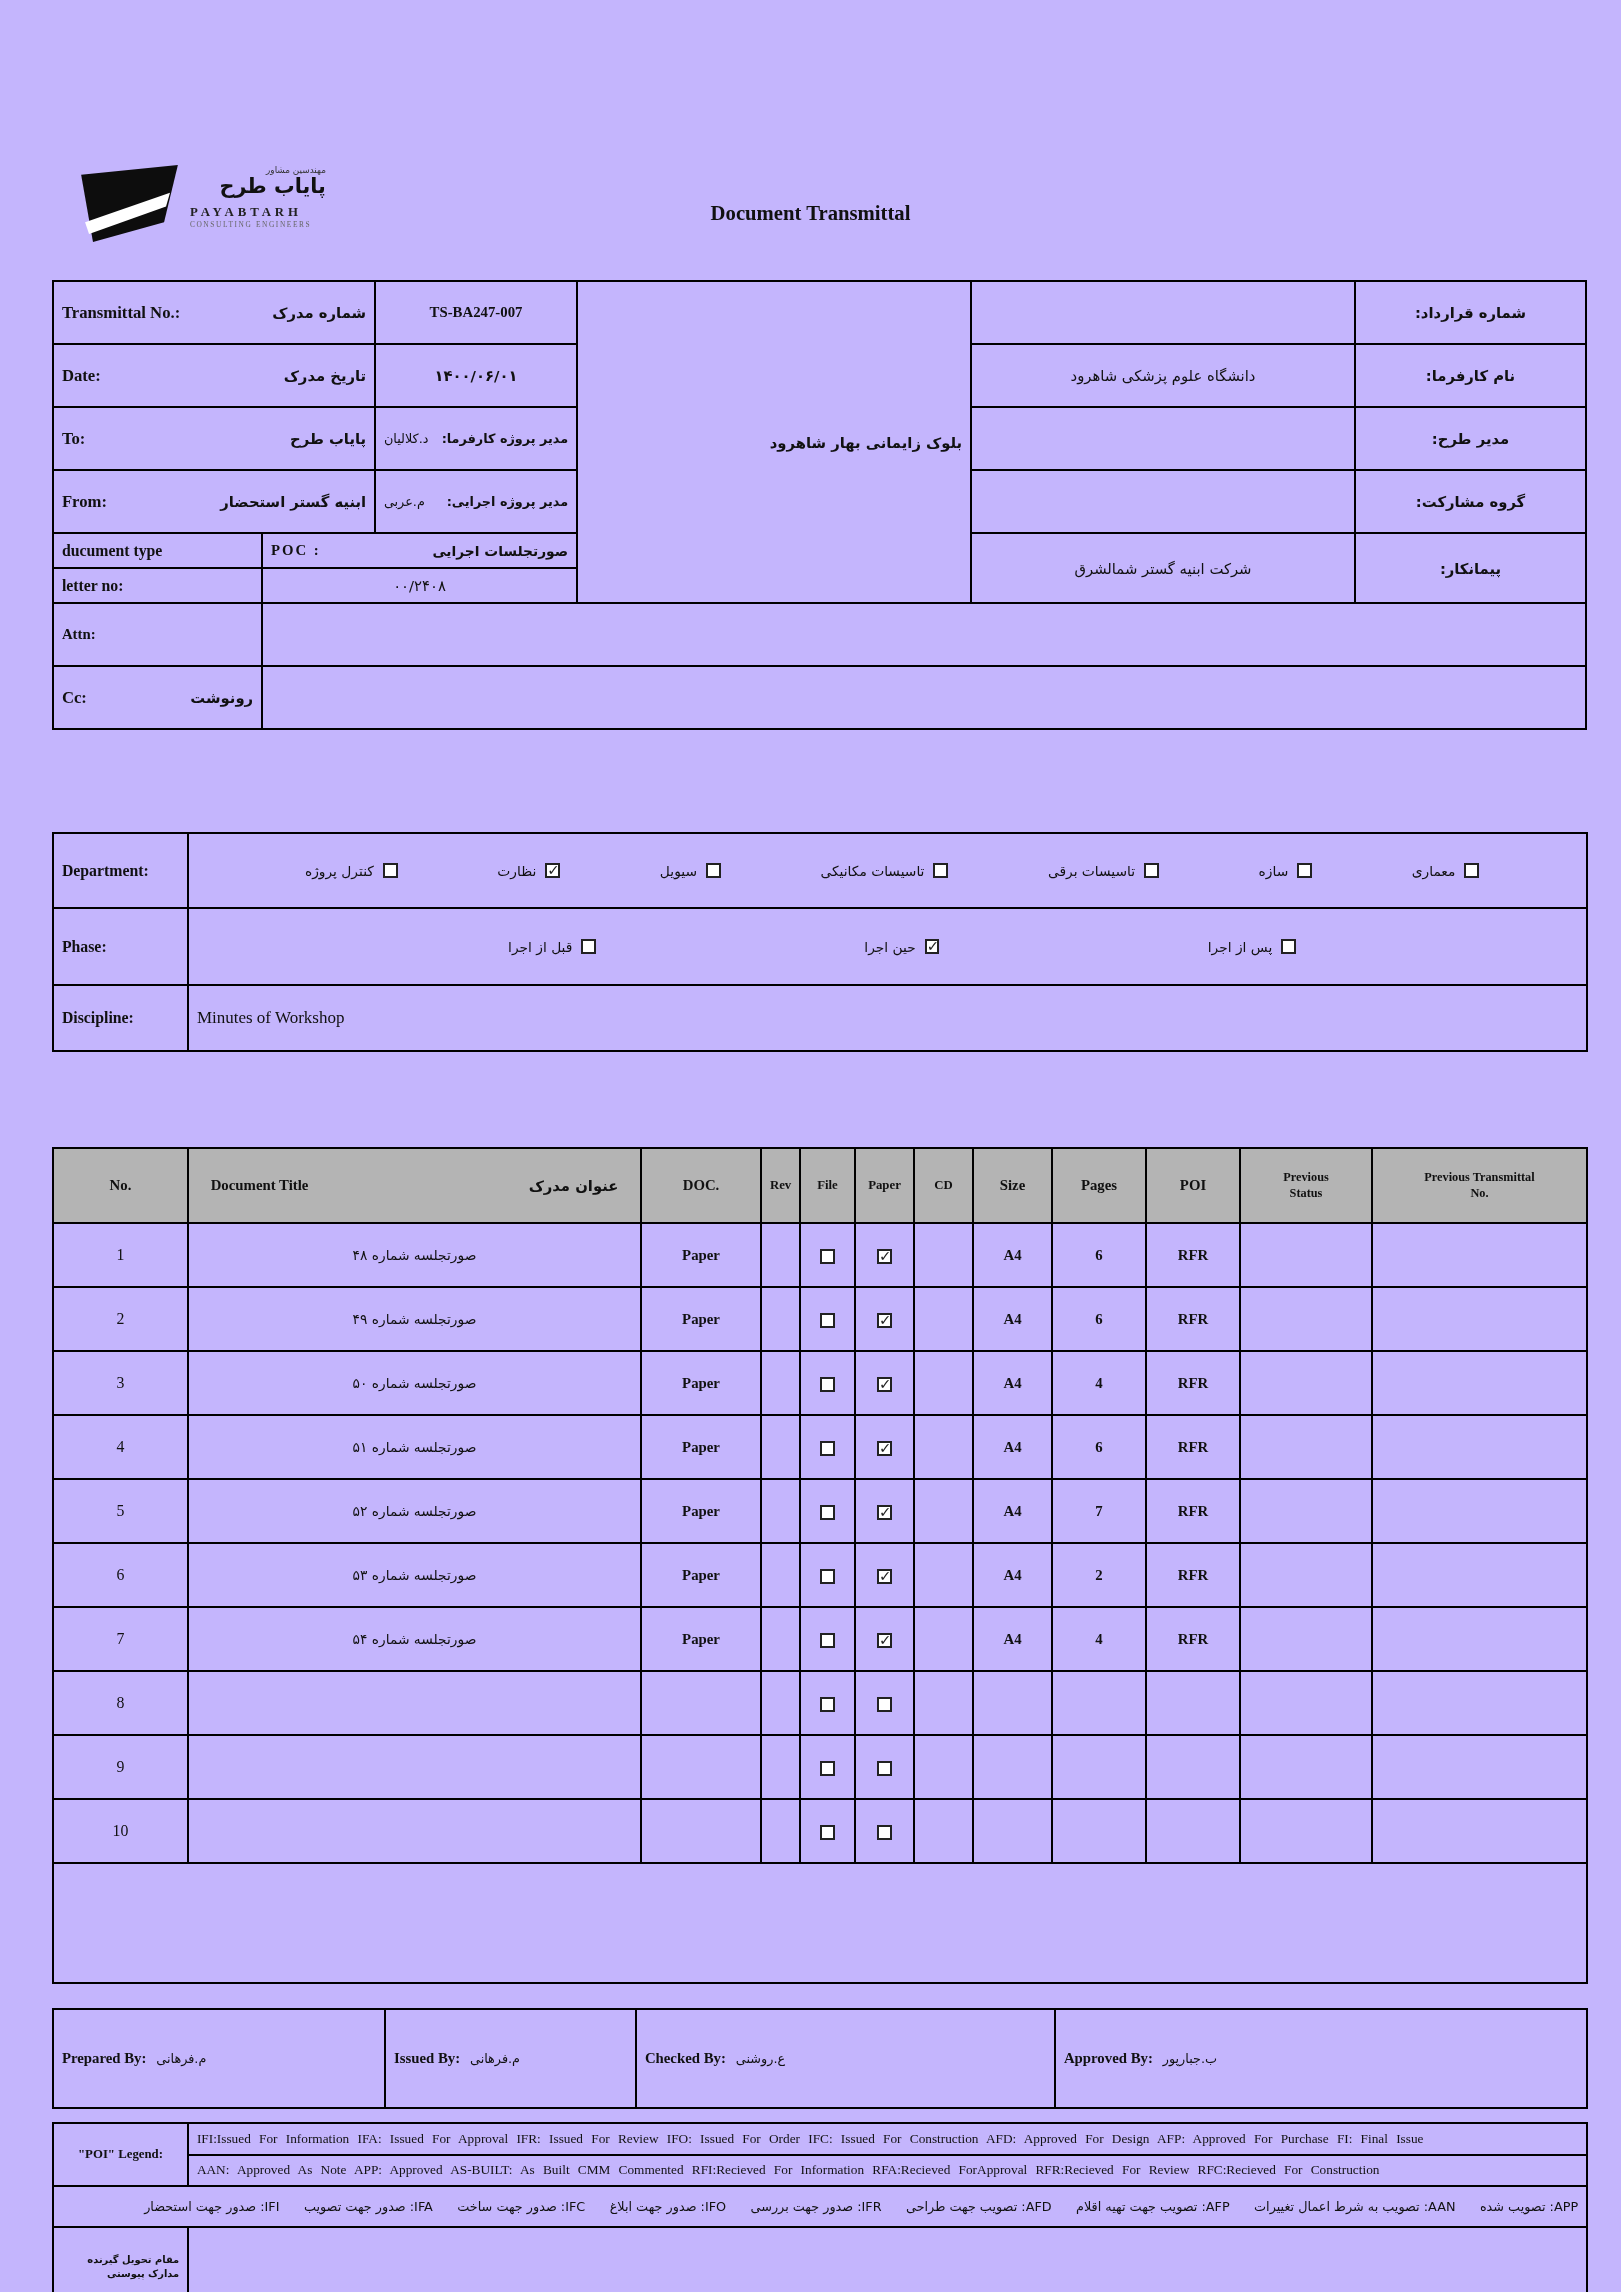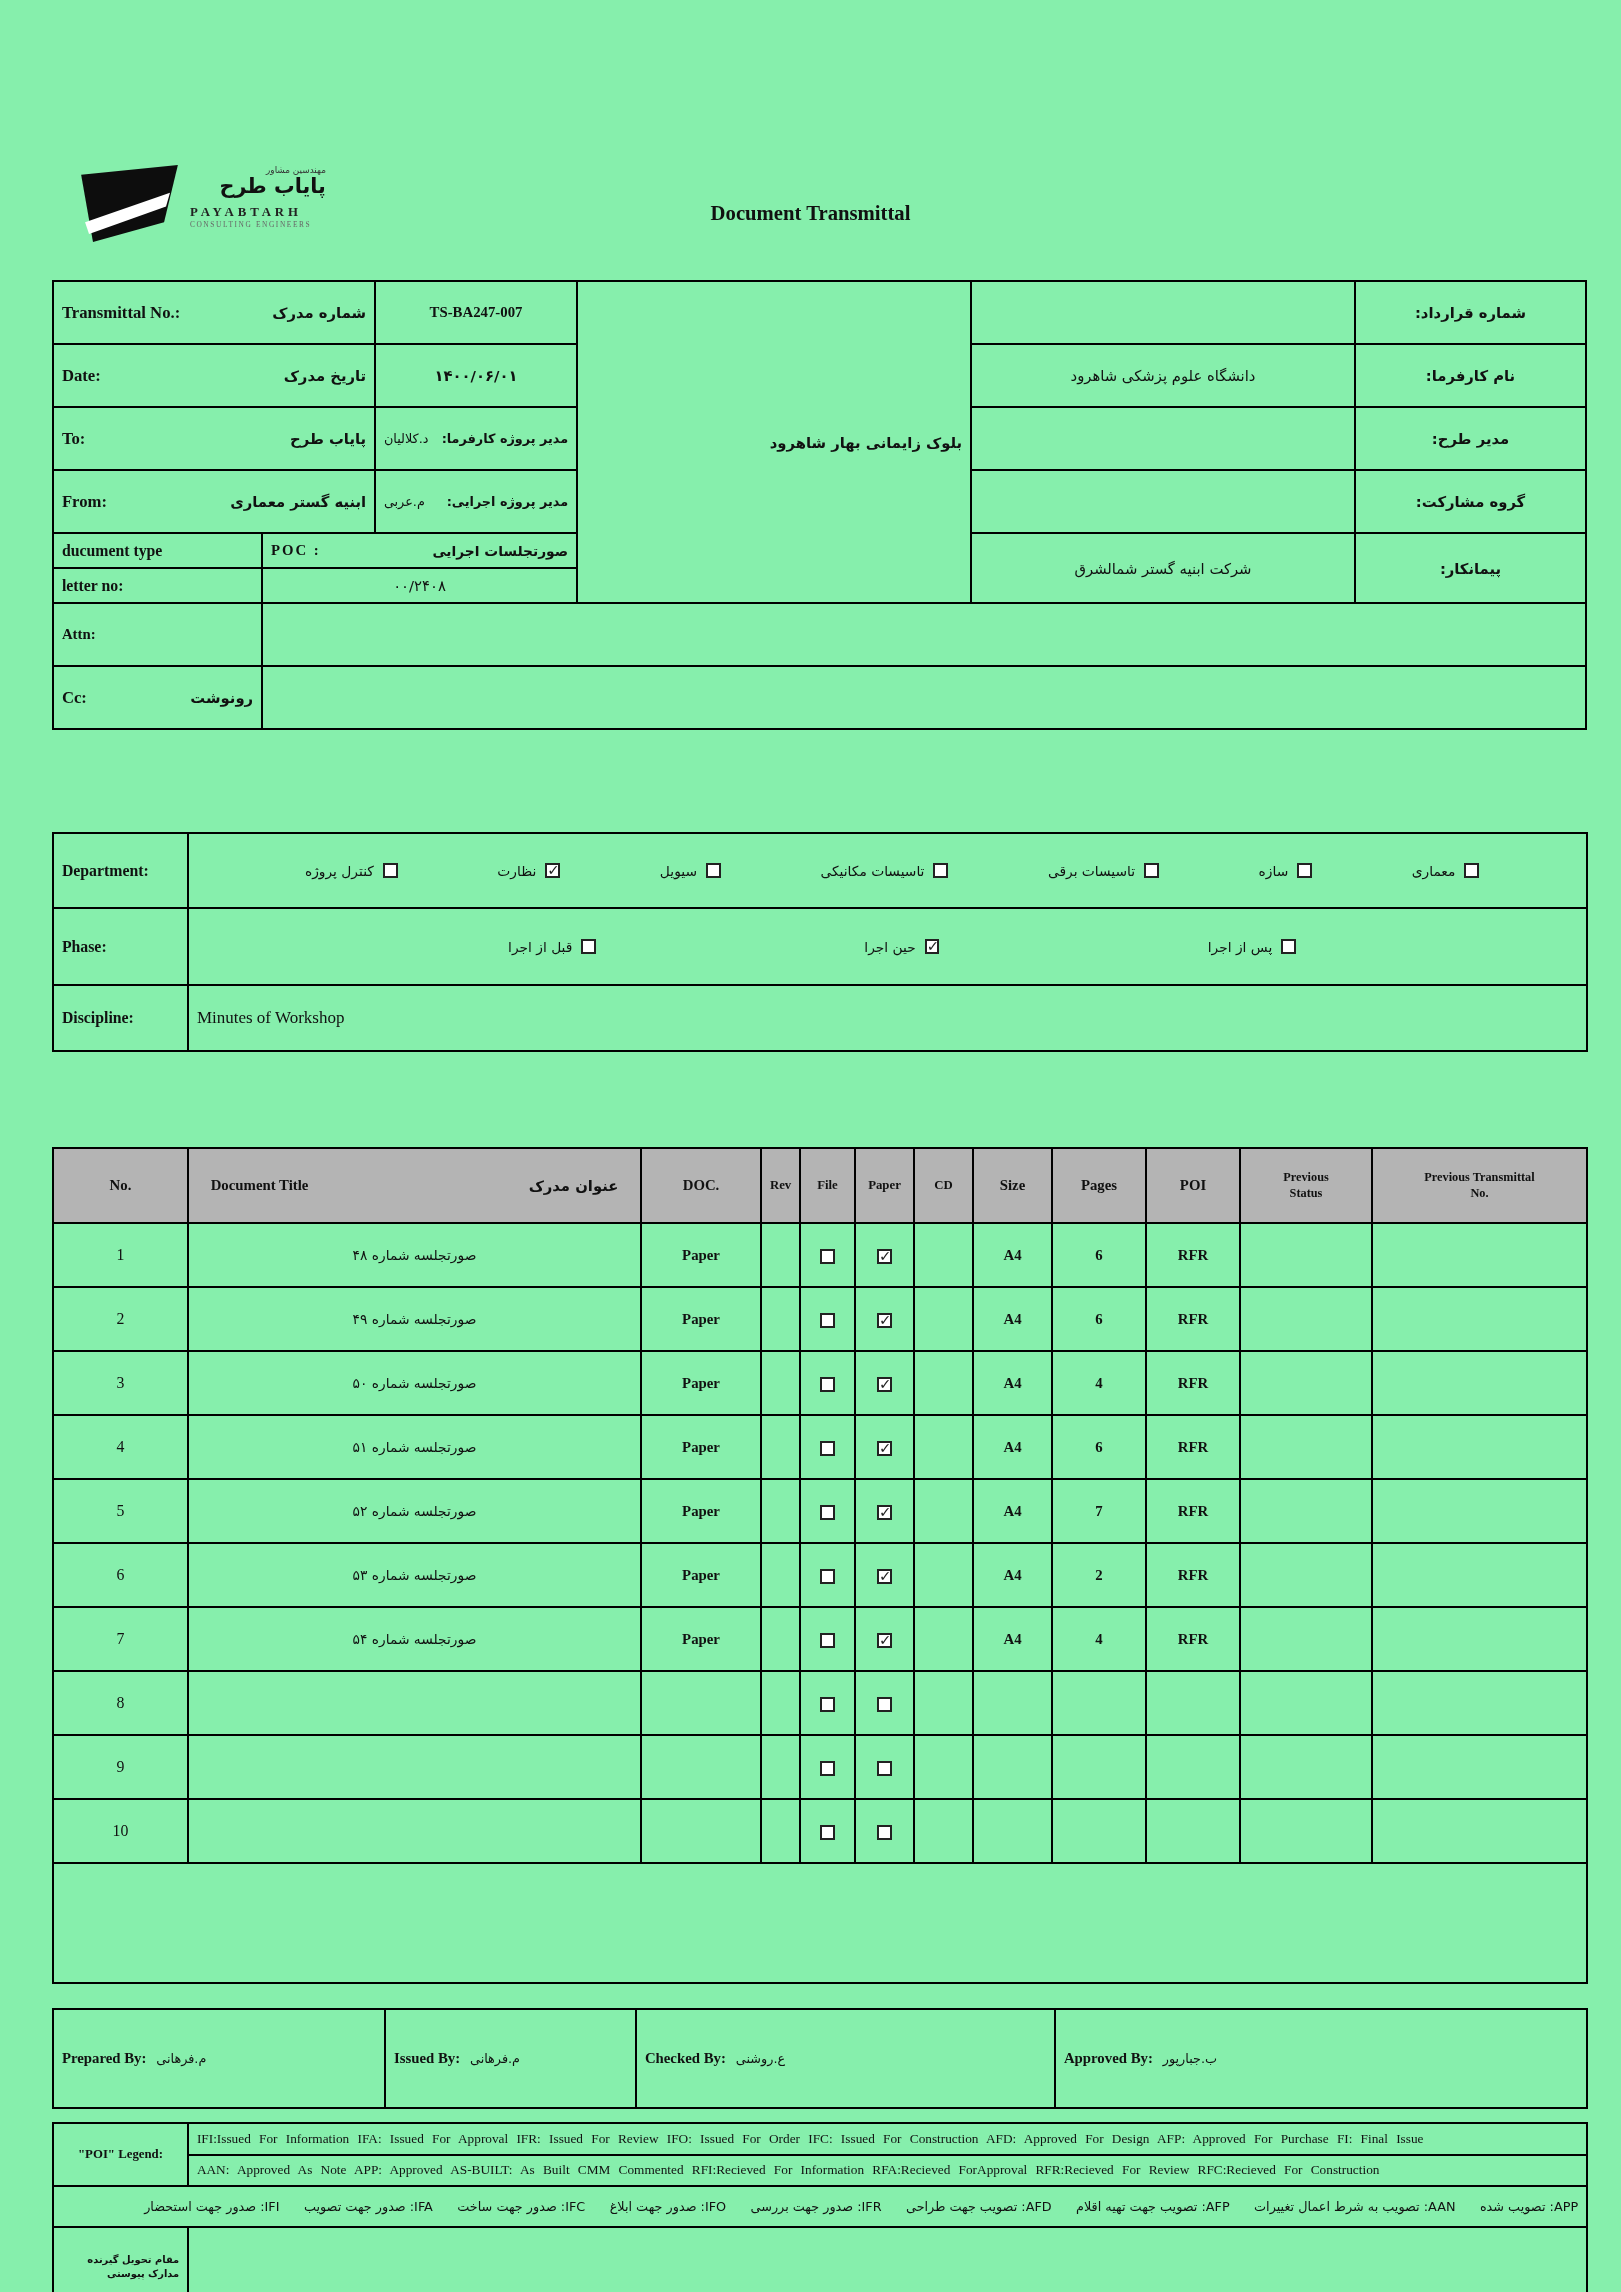--- a/index.html
+++ b/index.html
@@ -1,17 +1,17 @@
 <!DOCTYPE html>
 <html><head>
 <meta charset="utf-8">
 <style>
   *{box-sizing:border-box}
   html,body{margin:0;padding:0;background:#e8e8e8}
-  .page{position:relative;width:1621px;height:2292px;background:#86efac;overflow:hidden;
+  .page{position:relative;width:1621px;height:2292px;background:#c4b5fd;overflow:hidden;
         color:#111;font-family:"Liberation Serif",serif}
   .abs{position:absolute}
   .fa{font-family:"DejaVu Sans",sans-serif}
   .en{font-family:"Liberation Serif",serif}
   .b{font-weight:700}
   .center{text-align:center}
   table.t{border-collapse:collapse;table-layout:fixed}
   table.t td,table.t th{border:2px solid #000;padding:0 7.9px;overflow:hidden;vertical-align:middle}
   .spread{display:flex;justify-content:space-between;align-items:center;width:100%}
   .cb{display:inline-block;width:14.8px;height:14.8px;border:2px solid #222;background:#fff;
@@ -123,21 +123,21 @@
           <span class="fa" style="font-size:12.8px">د.کلالیان</span>
         </div>
       </td>
       <td></td>
       <td class="fa rlabel" dir="rtl">مدیر طرح:</td>
     </tr>
     <tr style="height:63px">
       <td colspan="2">
         <div class="spread">
           <span class="en lab-en">From:</span>
-          <span class="fa lab-sm" dir="rtl">ابنیه گستر معماری</span>
+          <span class="fa lab-sm" dir="rtl">ابنیه گستر استحضار</span>
         </div>
       </td>
       <td>
         <div class="spread" dir="rtl">
           <span class="fa b" style="font-size:12.8px">مدیر پروژه اجرایی:</span>
           <span class="fa" style="font-size:12.8px">م.عربی</span>
         </div>
       </td>
       <td></td>
       <td class="fa rlabel" dir="rtl">گروه مشارکت:</td>

